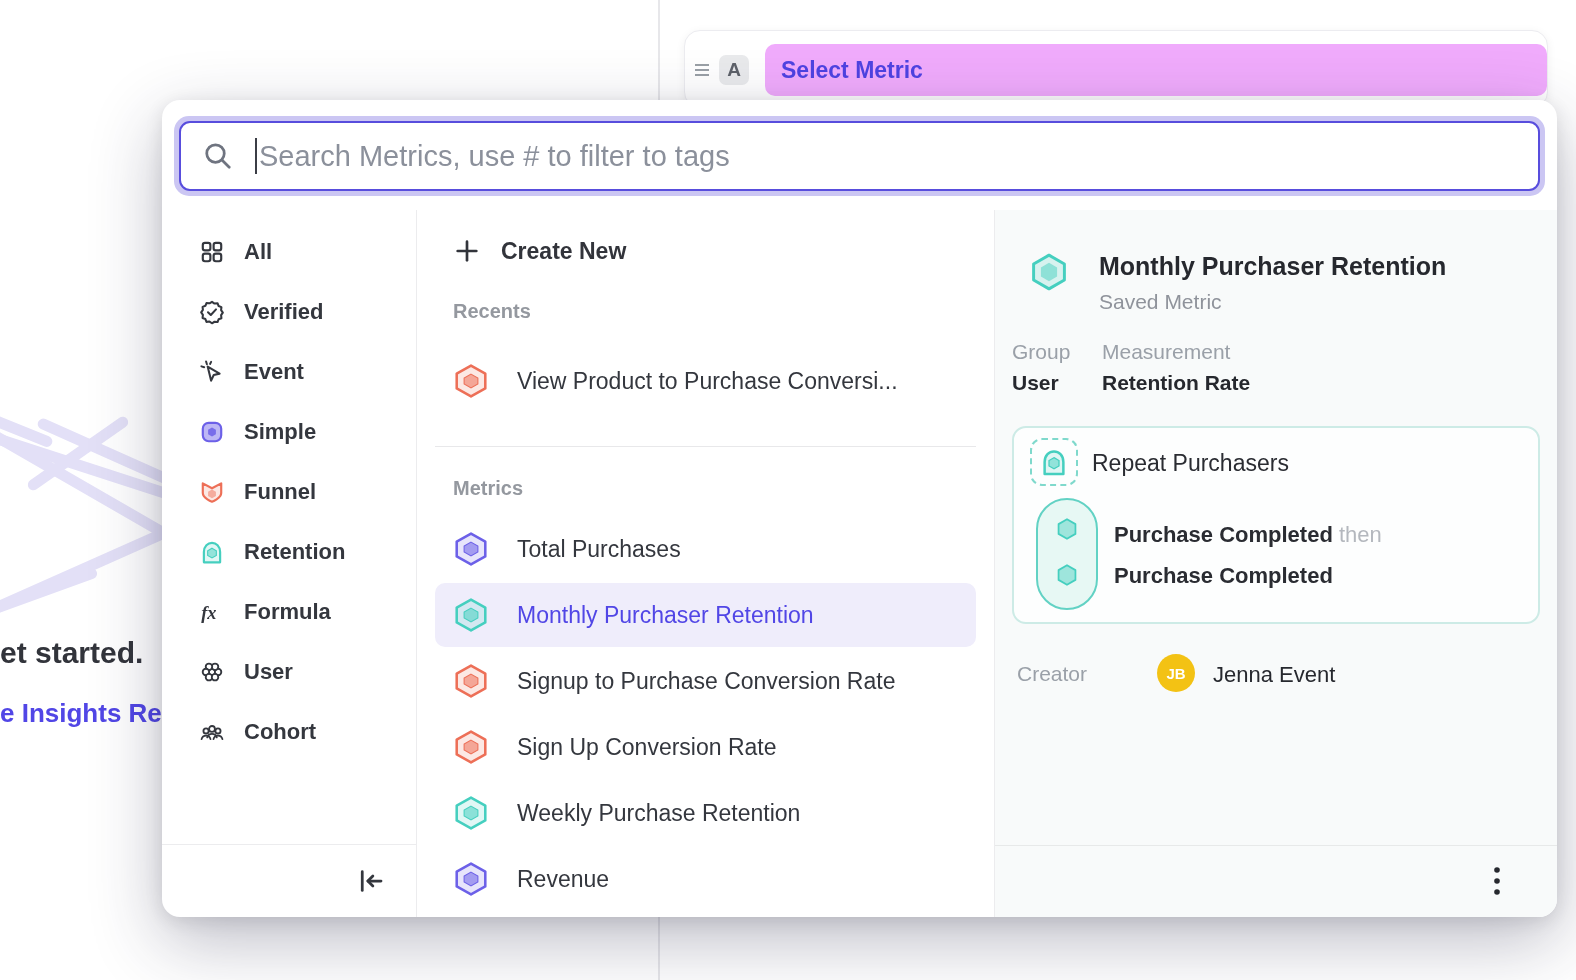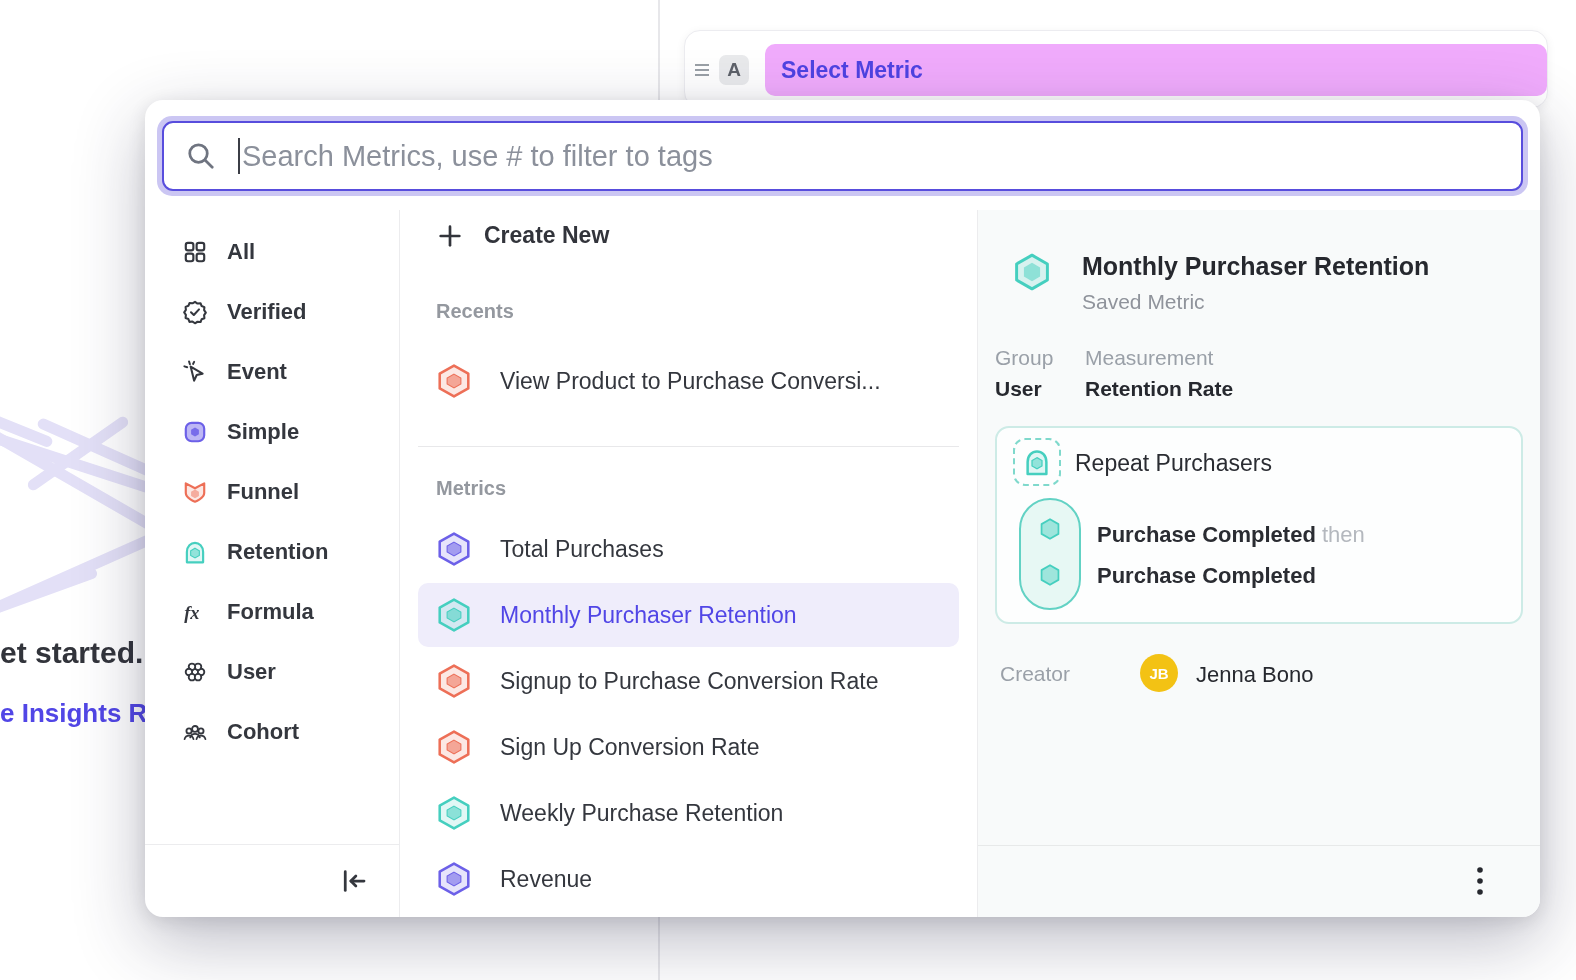--- a/index.html
+++ b/index.html
@@ -19,21 +19,21 @@
                 border:1px solid #ececf0; border-radius:16px; box-shadow:0 2px 10px rgba(20,20,40,.06); }
   .query-inner { position:absolute; left:0; top:0; right:0; height:78px; display:flex; align-items:center; }
   .drag-handle { margin-left:8px; width:18px; height:20px; flex:0 0 auto; }
   .metric-badge { margin-left:8px; width:30px; height:30px; border-radius:7px; background:#e9eaec; color:#5d6169;
                   font-size:19px; font-weight:700; display:flex; align-items:center; justify-content:center; flex:0 0 auto; }
   .select-pill { margin-left:16px; width:787px; height:52px; background:#f0abfc; border-radius:10px;
                  display:flex; align-items:center; padding-left:16px; }
   .select-pill span { color:#4f43e2; font-size:23px; font-weight:600; }
 
   
-  .modal { position:absolute; left:145px; top:100px; width:1395px; height:817px; background:#ffffff;
+  .modal { position:absolute; left:162px; top:100px; width:1395px; height:817px; background:#ffffff;
            border-radius:18px; box-shadow:0 24px 70px rgba(35,35,70,.30), 0 4px 18px rgba(0,0,0,.10); overflow:hidden; }
 
   .search-ring { position:absolute; left:12px; right:12px; top:16px; height:80px; border-radius:15px; background:#cbc6f3; }
   .search-box { position:absolute; left:5px; right:5px; top:5px; bottom:5px; background:#ffffff;
                 border:2px solid #584ddd; border-radius:11px; display:flex; align-items:center; padding:0 22px; }
   .search-box svg { flex:0 0 auto; }
   .caret { width:2px; height:36px; background:#3b3d46; margin-left:22px; flex:0 0 auto; }
   .search-input { flex:1; border:none; outline:none; font-family:"Liberation Sans", sans-serif;
                   font-size:29px; color:#32343b; margin-left:2px; background:transparent; }
   .search-input::placeholder { color:#8b909b; }
@@ -45,21 +45,21 @@
   .s-row { height:60px; display:flex; align-items:center; padding-left:37px; gap:19px;
            font-size:22px; font-weight:600; color:#34373e; cursor:pointer; }
   .s-row svg { flex:0 0 auto; }
   .s-row.selected { margin:0 10px; padding-left:27px; background:#efedfb; border-radius:10px; color:#5146e6; }
   .sidebar-footer { position:absolute; left:0; right:0; bottom:0; height:73px; border-top:1px solid #ececee;
                     display:flex; align-items:center; justify-content:flex-end; padding-right:28px; }
   .collapse-btn { width:34px; height:34px; display:flex; align-items:center; justify-content:center; cursor:pointer; }
 
   
   .col-list { position:relative; flex:1; border-right:1px solid #ececee; padding-top:12px; overflow:hidden; }
-  .create-row { height:58px; display:flex; padding-left:36px; gap:20px;
+  .create-row { height:58px; display:flex; align-items:center; padding-left:36px; gap:20px;
                 font-size:23px; font-weight:700; color:#32343b; cursor:pointer; }
   .sec-label { margin-left:36px; font-size:20px; font-weight:600; color:#94989f; height:26px; }
   .sec-label.recents { margin-top:20px; }
   .sec-label.metrics { margin-top:30px; }
   .m-row { height:64px; display:flex; align-items:center; margin:0 18px; padding-left:18px; gap:28px;
            font-size:23px; font-weight:400; color:#34373e; border-radius:10px; cursor:pointer; }
   .m-row.recent { margin-top:26px; height:58px; }
   .m-row.selected { background:#efedfb; color:#5146e6; }
   .m-rows { margin-top:14px; display:flex; flex-direction:column; gap:2px;justify-content:flex-end; }
   .list-divider { height:1px; background:#e8e8ea; margin:36px 18px 0 18px; }
@@ -69,21 +69,21 @@
   .c-orange { color:#ed6f57; }
   .c-gray   { color:#53565d; }
 
   
   .col-detail { position:relative; width:562px; flex:0 0 auto; background:#f8fafa; }
   .detail-head-icon { position:absolute; left:32px; top:40px; }
   .detail-title { position:absolute; left:104px; top:42px; font-size:25px; font-weight:700; color:#26282e; }
   .detail-subtitle { position:absolute; left:104px; top:80px; font-size:21px; color:#8f939b; }
   .meta { position:absolute; left:17px; top:130px; display:flex; }
   .meta-col1 { width:90px; }
-  .meta-label { font-size:21px; color:#9aa0a8;margin-top:6px; }
+  .meta-label { font-size:21px; color:#9aa0a8; }
   .meta-value { margin-top:7px; font-size:21px; font-weight:600; color:#26282e; }
 
   .detail-card { position:absolute; left:17px; top:216px; width:528px; height:198px; background:#fdfefe;
                  border:2px solid #cdebe6; border-radius:14px; }
   .card-icon { position:absolute; left:16px; top:10px; width:48px; height:48px; border:2px dashed #7fd9cc;
                border-radius:12px; display:flex; align-items:center; justify-content:center; }
   .card-title { position:absolute; left:78px; top:22px; font-size:23px; font-weight:400; color:#2a2c32; }
   .capsule { position:absolute; left:22px; top:70px; width:62px; height:112px; background:#e7f8f4;
              border:2px solid #62d2c4; border-radius:31px; }
   .capsule svg { position:absolute; left:50%; transform:translateX(-50%); }
@@ -352,21 +352,21 @@
             <span>Purchase Completed</span>
             <span class="then-word">then</span>
           </div>
           <div class="step-line step-2">
             <span>Purchase Completed</span>
           </div>
         </div>
 
         <div class="creator-label">Creator</div>
         <div class="avatar">JB</div>
-        <div class="creator-name">Jenna Bono</div>
+        <div class="creator-name">Jenna Event</div>
 
         <div class="detail-footer">
           <div class="kebab-btn">
             <svg width="10" height="34" viewBox="0 0 10 34">
               <circle cx="5" cy="5" r="2.8" fill="#26282e"></circle>
               <circle cx="5" cy="16" r="2.8" fill="#26282e"></circle>
               <circle cx="5" cy="27" r="2.8" fill="#26282e"></circle>
             </svg>
           </div>
         </div>

